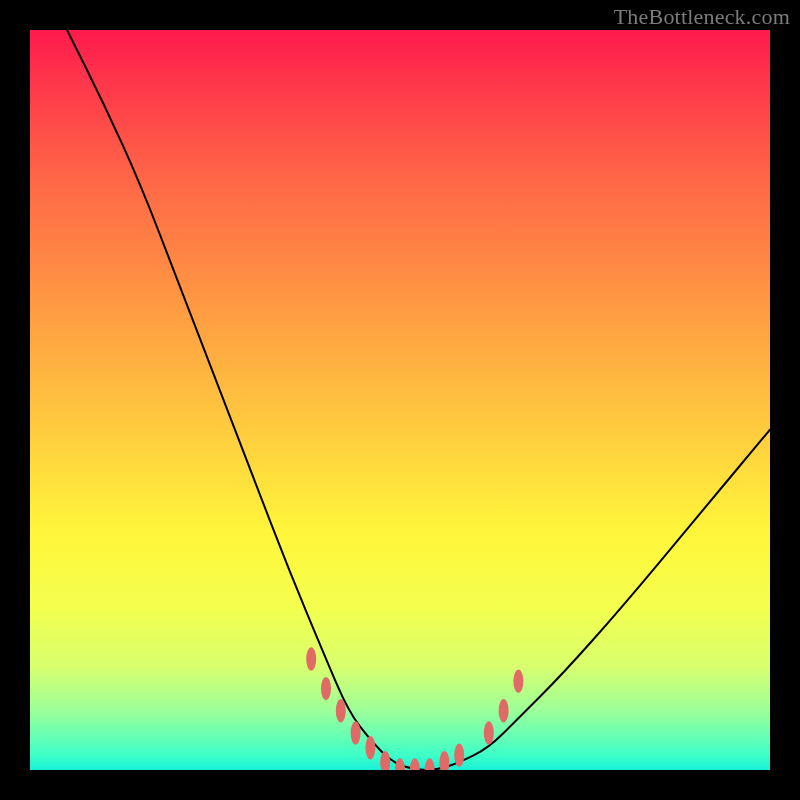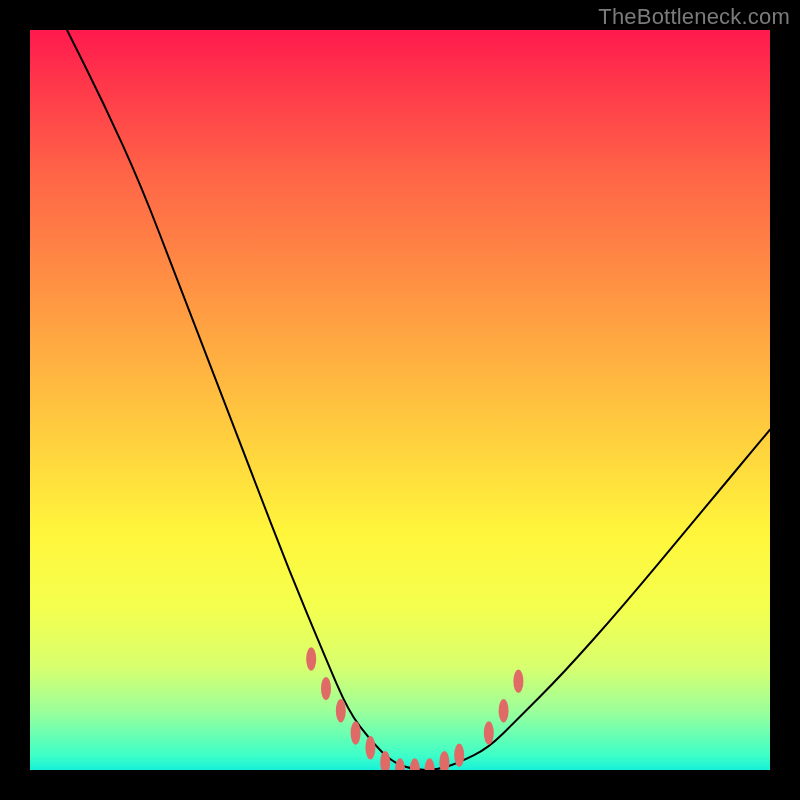--- a/index.html
+++ b/index.html
@@ -9,20 +9,21 @@
     height: 800px;
     background: #000000;
     font-family: Arial, Helvetica, sans-serif;
     overflow: hidden;
   }
   .frame {
     position: relative;
     width: 800px;
     height: 800px;
     background: #000000;
+    font-family: Liberation Serif, serif;
   }
   .plot-area {
     position: absolute;
     left: 30px;
     top: 30px;
     width: 740px;
     height: 740px;
     background: linear-gradient(to bottom,
       #ff1a4d 0%,
       #ff3a4a 8%,

